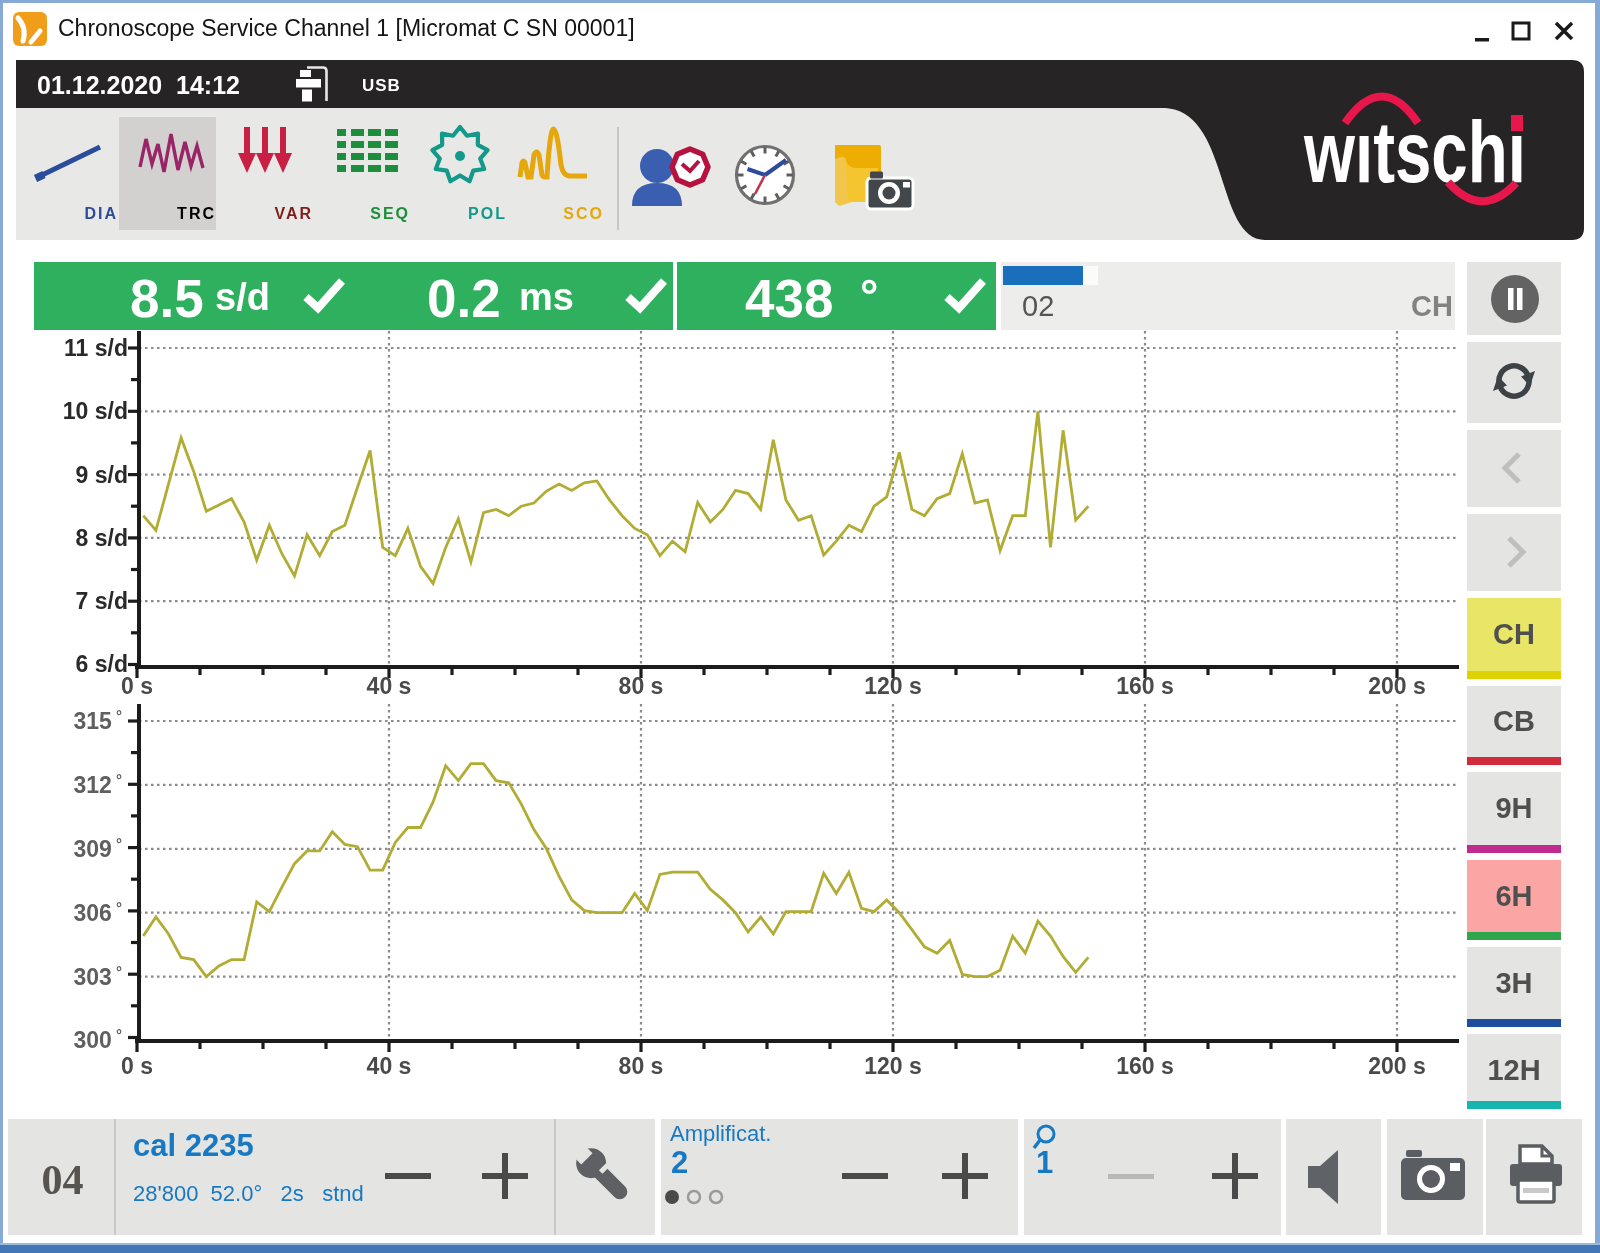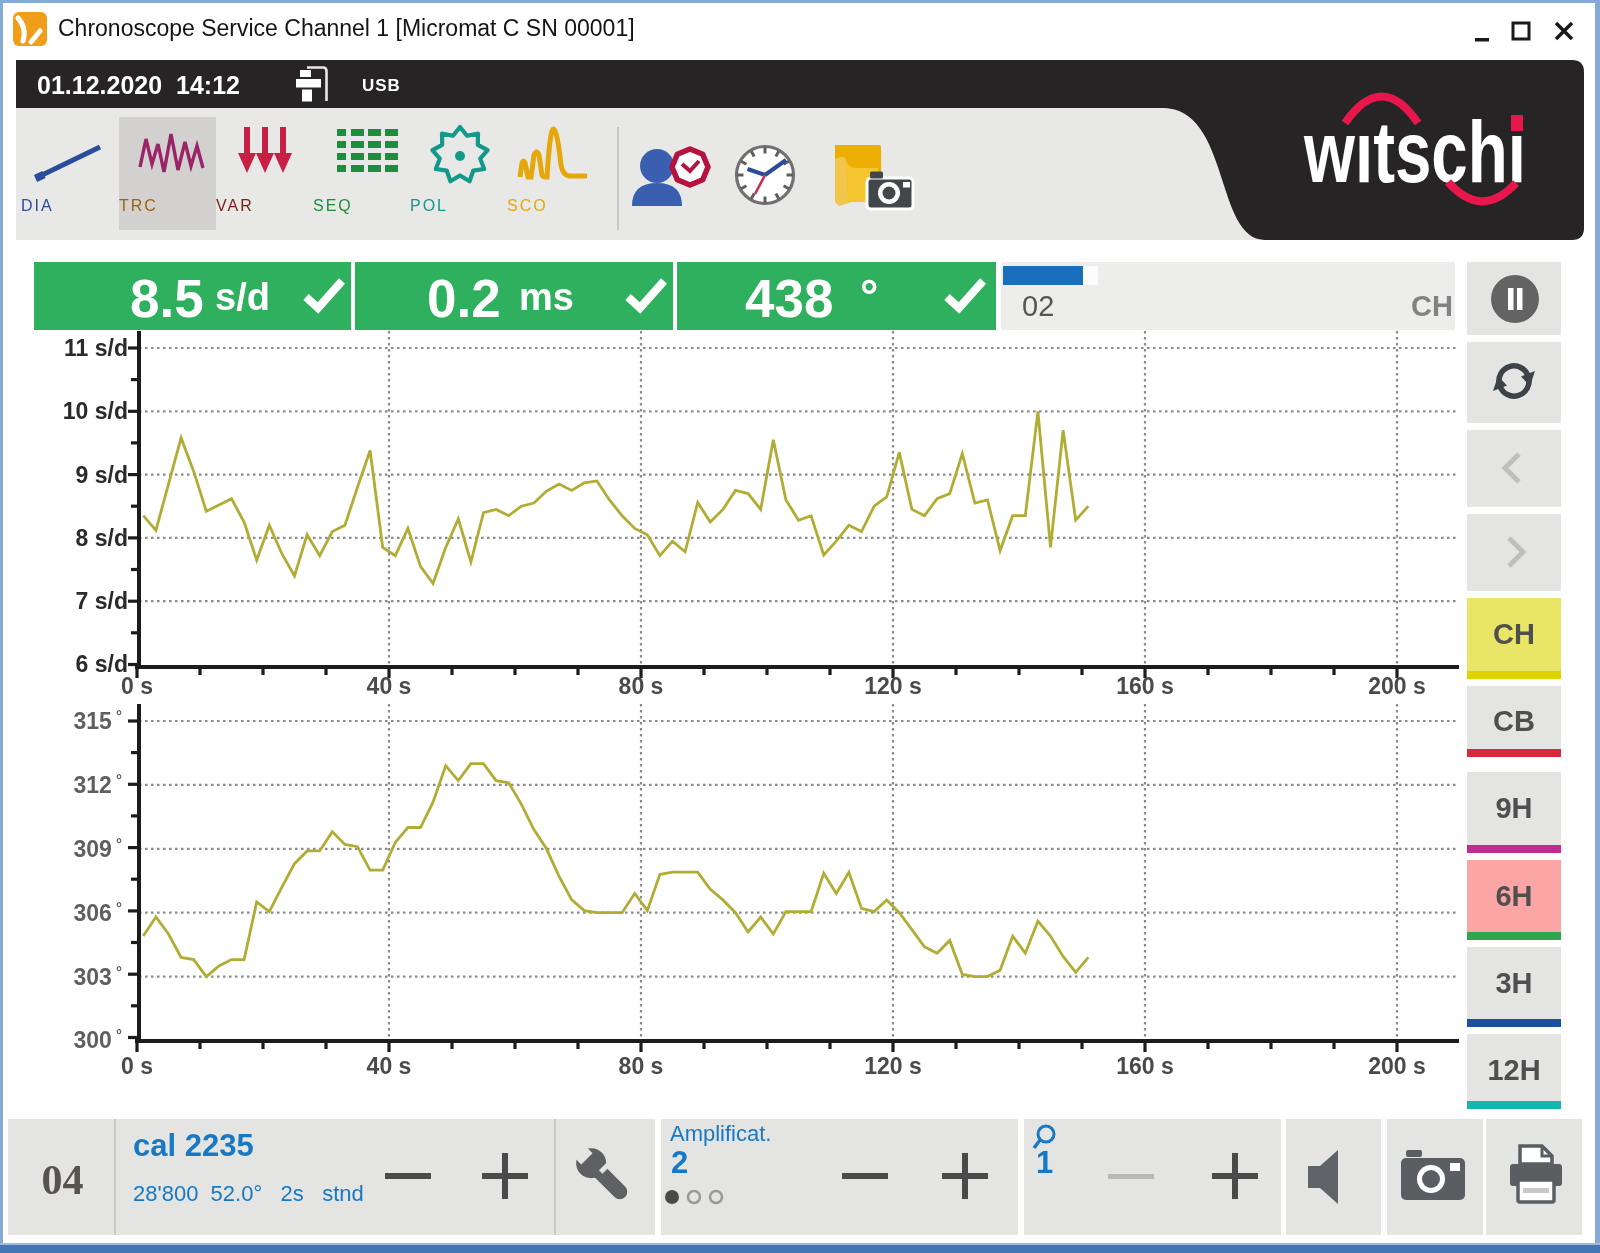--- a/index.html
+++ b/index.html
@@ -6,21 +6,21 @@
  font-family:"Liberation Sans",sans-serif;overflow:hidden;}
 .abs{position:absolute;}
 
 #frameT{left:0;top:0;width:1600px;height:3px;background:#86a9d6;}
 #frameL{left:0;top:0;width:3px;height:1253px;background:#86a9d6;}
 #frameR{left:1595px;top:0;width:5px;height:1253px;background:#86a9d6;}
 #frameB{left:0;top:1243px;width:1600px;height:10px;background:#4277b6;border-top:2px solid #9db9dc;}
 
 #title{left:58px;top:15px;font-size:23px;color:#141414;}
 
-.tblab{font-weight:normal;font-size:16px;letter-spacing:2px;text-align:left;margin-top:4px;}
+.tblab{font-weight:bold;font-size:16px;letter-spacing:2px;text-align:right;margin-top:12px;}
 .tbitem{position:absolute;top:117px;width:97px;height:113px;text-align:center;}
 
 .gbox{position:absolute;top:262px;height:68px;background:#2eb05e;color:#fff;}
 .gval{position:absolute;top:6px;font-weight:bold;font-size:53px;}
 .gunit{position:absolute;top:14px;font-weight:bold;font-size:38px;}
 
 .grid{stroke:#8a8a8a;stroke-width:2.2;stroke-dasharray:2.5 3.5;fill:none}
 .tick{stroke:#1c1c1c;stroke-width:3.2;}
 .xlab{font:bold 23px "Liberation Sans";fill:#4a4a4a;text-anchor:middle;}
 .ylab1{font:bold 23px "Liberation Sans";fill:#2a2a2a;text-anchor:end;}
@@ -76,21 +76,21 @@
  <svg width="97" height="72" viewBox="0 0 97 72">
   <path d="M17 60 L79 30" stroke="#2b4b9b" stroke-width="5" fill="none"></path>
   <path d="M14.5 61.5 L23 57.5" stroke="#2b4b9b" stroke-width="7.5" fill="none"></path>
  </svg>
  <div class="tblab" style="color:#2b4b9b">DIA</div>
 </div>
 <div class="tbitem" style="left:119px;">
  <svg width="97" height="72" viewBox="0 0 97 72">
   <path d="M21 50 L27 22 L33 47 L39 27 L45 55 L52 17 L59 53 L66 25 L72 49 L78 29 L84 51" stroke="#9a2468" stroke-width="3.4" fill="none" stroke-linejoin="miter"></path>
  </svg>
- <div class="tblab" style="color:#a16207">TRC</div>
+ <div class="tblab" style="color:#000000">TRC</div>
 </div>
 <div class="tbitem" style="left:216px;">
  <svg width="97" height="72" viewBox="0 0 97 72">
   <g fill="#c81f45">
    <rect x="28" y="10" width="6" height="28"></rect>
         <path d="M22 36 L40 36 L31 56 Z"></path>
    <rect x="46" y="10" width="6" height="28"></rect>
         <path d="M40 36 L58 36 L49 56 Z"></path>
    <rect x="64" y="10" width="6" height="28"></rect>
         <path d="M58 36 L76 36 L67 56 Z"></path>
@@ -169,21 +169,21 @@
  <path d="M22 62 L20 22 Q24 28 30 28 L52 28 L52 62 Z" fill="#f4c52e"></path>
  <g>
   <rect x="41" y="38" width="46" height="31" rx="4" fill="#42474b" stroke="#fff" stroke-width="3"></rect>
   <rect x="44" y="31.5" width="13" height="7" rx="1.5" fill="#42474b"></rect>
   <circle cx="63" cy="53" r="11" fill="#fff"></circle>
   <circle cx="63" cy="53" r="6.5" fill="#42474b"></circle>
   <rect x="77" y="42" width="7" height="5.5" fill="#fff"></rect>
  </g>
 </svg>
 
-<div class="gbox" style="left:34px;width:317px;">
+<div class="gbox" style="left:34px;width:317px;padding-left:8px;">
  <span class="gval" style="left:96px">8.5</span>
     <span class="gunit" style="left:181px">s/d</span>
  <svg class="abs" style="left:267px;top:14px" width="46" height="38" viewBox="0 0 46 38">
   <path d="M5 21 L17 32 L41 5" stroke="#fff" stroke-width="8" fill="none"></path>
  </svg>
 </div>
 <div class="gbox" style="left:355px;width:318px;text-align:right;">
  <span class="gval" style="left:72px">0.2</span>
     <span class="gunit" style="left:164px">ms</span>
  <svg class="abs" style="left:268px;top:14px" width="46" height="38" viewBox="0 0 46 38">
@@ -337,21 +337,21 @@
 <div class="sbc" style="top:430px;height:77px"><svg width="94" height="77" viewBox="0 0 94 77">
       <path d="M52 24 L38 38 L52 52" fill="none" stroke="#bfbfbf" stroke-width="5"></path>
     </svg></div>
 <div class="sbc" style="top:514px;height:77px"><svg width="94" height="77" viewBox="0 0 94 77">
       <path d="M42 24 L56 38 L42 52" fill="none" stroke="#bfbfbf" stroke-width="5"></path>
     </svg></div>
 <div class="sbc lab" style="top:598px;height:81px;background:#e9e566">
     <div style="line-height:73px">CH</div>
     <div style="position:absolute;left:0;right:0;bottom:0;height:8px;background:#ded200"></div>
   </div>
-<div class="sbc lab" style="top:686px;height:71px;background:#e4e4e2">
+<div class="sbc lab" style="top:686px;height:79px;background:#e4e4e2">
     <div style="line-height:71px">CB</div>
     <div style="position:absolute;left:0;right:0;bottom:0;height:8px;background:#d42a3d"></div>
   </div>
 <div class="sbc lab" style="top:772px;height:81px;background:#e4e4e2">
     <div style="line-height:73px">9H</div>
     <div style="position:absolute;left:0;right:0;bottom:0;height:8px;background:#bf2b8e"></div>
   </div>
 <div class="sbc lab" style="top:860px;height:80px;background:#fca5a5">
     <div style="line-height:72px">6H</div>
     <div style="position:absolute;left:0;right:0;bottom:0;height:8px;background:#2fa64c"></div>

